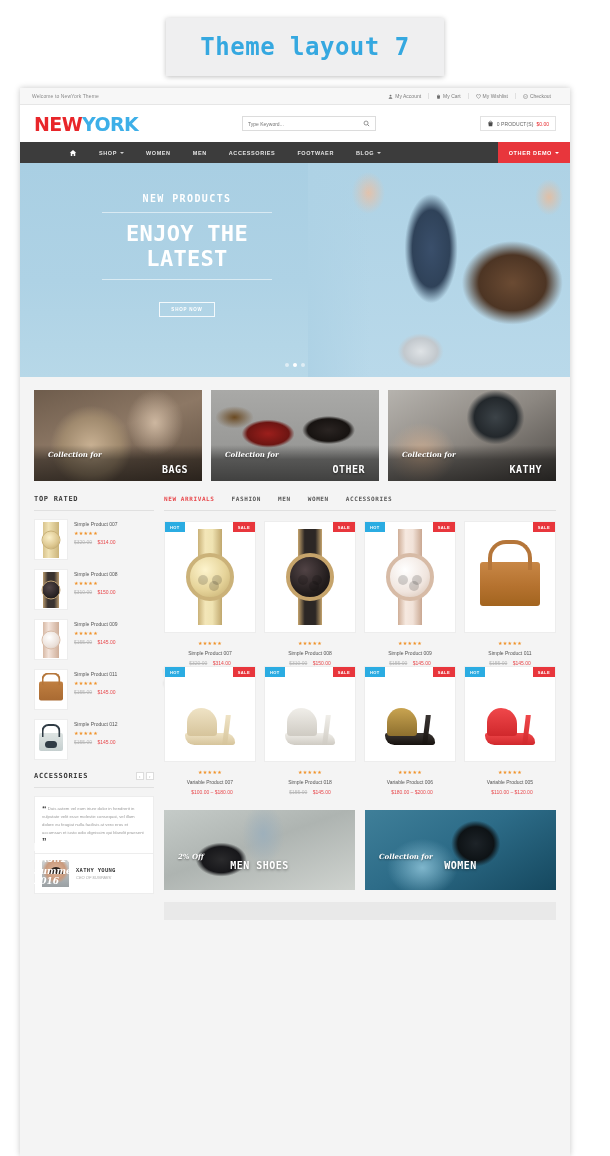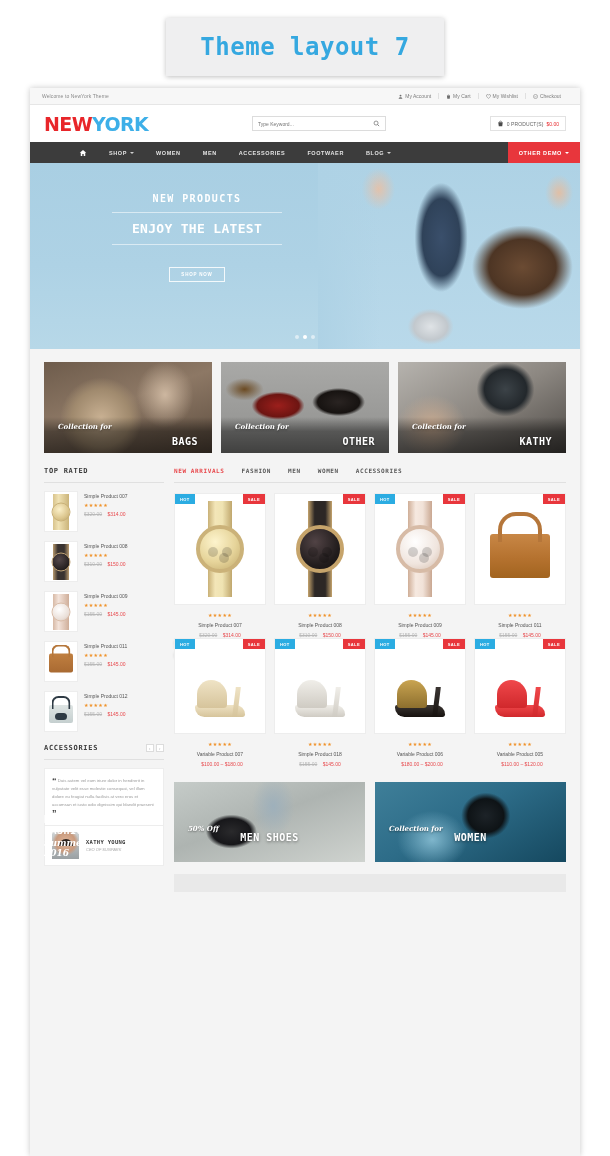--- a/index.html
+++ b/index.html
@@ -22,21 +22,21 @@
   .title-banner span {
     color: #35a8e0;
     font-family: "DejaVu Sans Mono", monospace;
     font-weight: bold;
     font-size: 24px;
     letter-spacing: 0.5px;
   }
 
   
   .page {
-    position: absolute; left: 30px; top: 88px;
+    position: absolute; left: 20px; top: 88px;
     width: 550px; height: 1068px;
     background: #f4f4f4;
     box-shadow: 0 0 6px rgba(0,0,0,0.22);
     overflow: hidden;
   }
 
   
   .topbar {
     height: 17px; background: #f7f7f7;
     border-bottom: 1px solid #e6e6e6;
@@ -114,21 +114,21 @@
     position: absolute; right: 0; top: 0; height: 100%;
     background: #e8363c; color: #fff;
     display: flex; align-items: center; gap: 3px;
     padding: 0 11px;
     font-size: 5.5px; font-weight: bold; letter-spacing: 0.6px;
   }
   .nav-demo .caret { border-top-color: #fff; }
 
   
   .hero {
-    height: 186px; position: relative; overflow: hidden;
+    height: 214px; position: relative; overflow: hidden;
     background: linear-gradient(180deg,#a9cfe3 0%, #aed2e5 55%, #b7d8e8 100%);
     padding-left: 12px;
   }
   .hero-photo {
     position: absolute; right: 0; top: 0; width: 262px; height: 100%;
     background:
       radial-gradient(ellipse 70px 58px at 78% 56%, #6b4b33 0%, #4d3524 48%, rgba(77,53,36,0) 72%),
       radial-gradient(ellipse 34px 70px at 47% 40%, #3a4f6b 0%, #2f4259 55%, rgba(47,66,89,0) 78%),
       radial-gradient(ellipse 28px 22px at 43% 88%, #dfe3e6 0%, #c2c8cd 60%, rgba(194,200,205,0) 82%),
       radial-gradient(ellipse 24px 30px at 23% 14%, #e3c2ab 0%, rgba(227,194,171,0) 70%),
@@ -143,21 +143,21 @@
     position: absolute; left: 82px; top: 30px; width: 170px;
     text-align: center; z-index: 3;
   }
   .hero-sub {
     color:#ffffff; font-family:"DejaVu Sans Mono", monospace; font-weight:bold;
     font-size: 10px; letter-spacing: 1.4px;
   }
   .hero-rule { height:1px; background:rgba(255,255,255,0.55); margin: 8px 0; }
   .hero-title {
     color:#ffffff; font-family:"DejaVu Sans Mono", monospace; font-weight:bold;
-    font-size: 13px; letter-spacing: 0.3px;
+    font-size: 22px; letter-spacing: 0.3px;
   }
   .hero-btn {
     display:inline-block; margin-top: 14px;
     border:1px solid rgba(255,255,255,0.85);
     color:#fff; font-size:4.5px; letter-spacing:0.8px;
     padding: 4px 11px; font-weight:bold;
   }
   .hero-dots {
     position:absolute; bottom: 10px; left:0; right:0;
     display:flex; justify-content:center; gap:4px; z-index:3;
@@ -904,21 +904,21 @@
               <span class="old"></span>
               <span class="new">$110.00 – $120.00</span>
             </div>
           </div>
         </div>
       </div>
 
       
       <div class="bot-row">
         <a class="bot men">
-          <div class="bot-script">50% Off</div>
+          <div class="bot-script">2% Off</div>
           <div class="bot-name">MEN SHOES</div>
         </a>
         <a class="bot women">
           <div class="bot-script">Collection for</div>
           <div class="bot-name">WOMEN</div>
         </a>
       </div>
 
       <div class="footer-strip"></div>
     </div>

